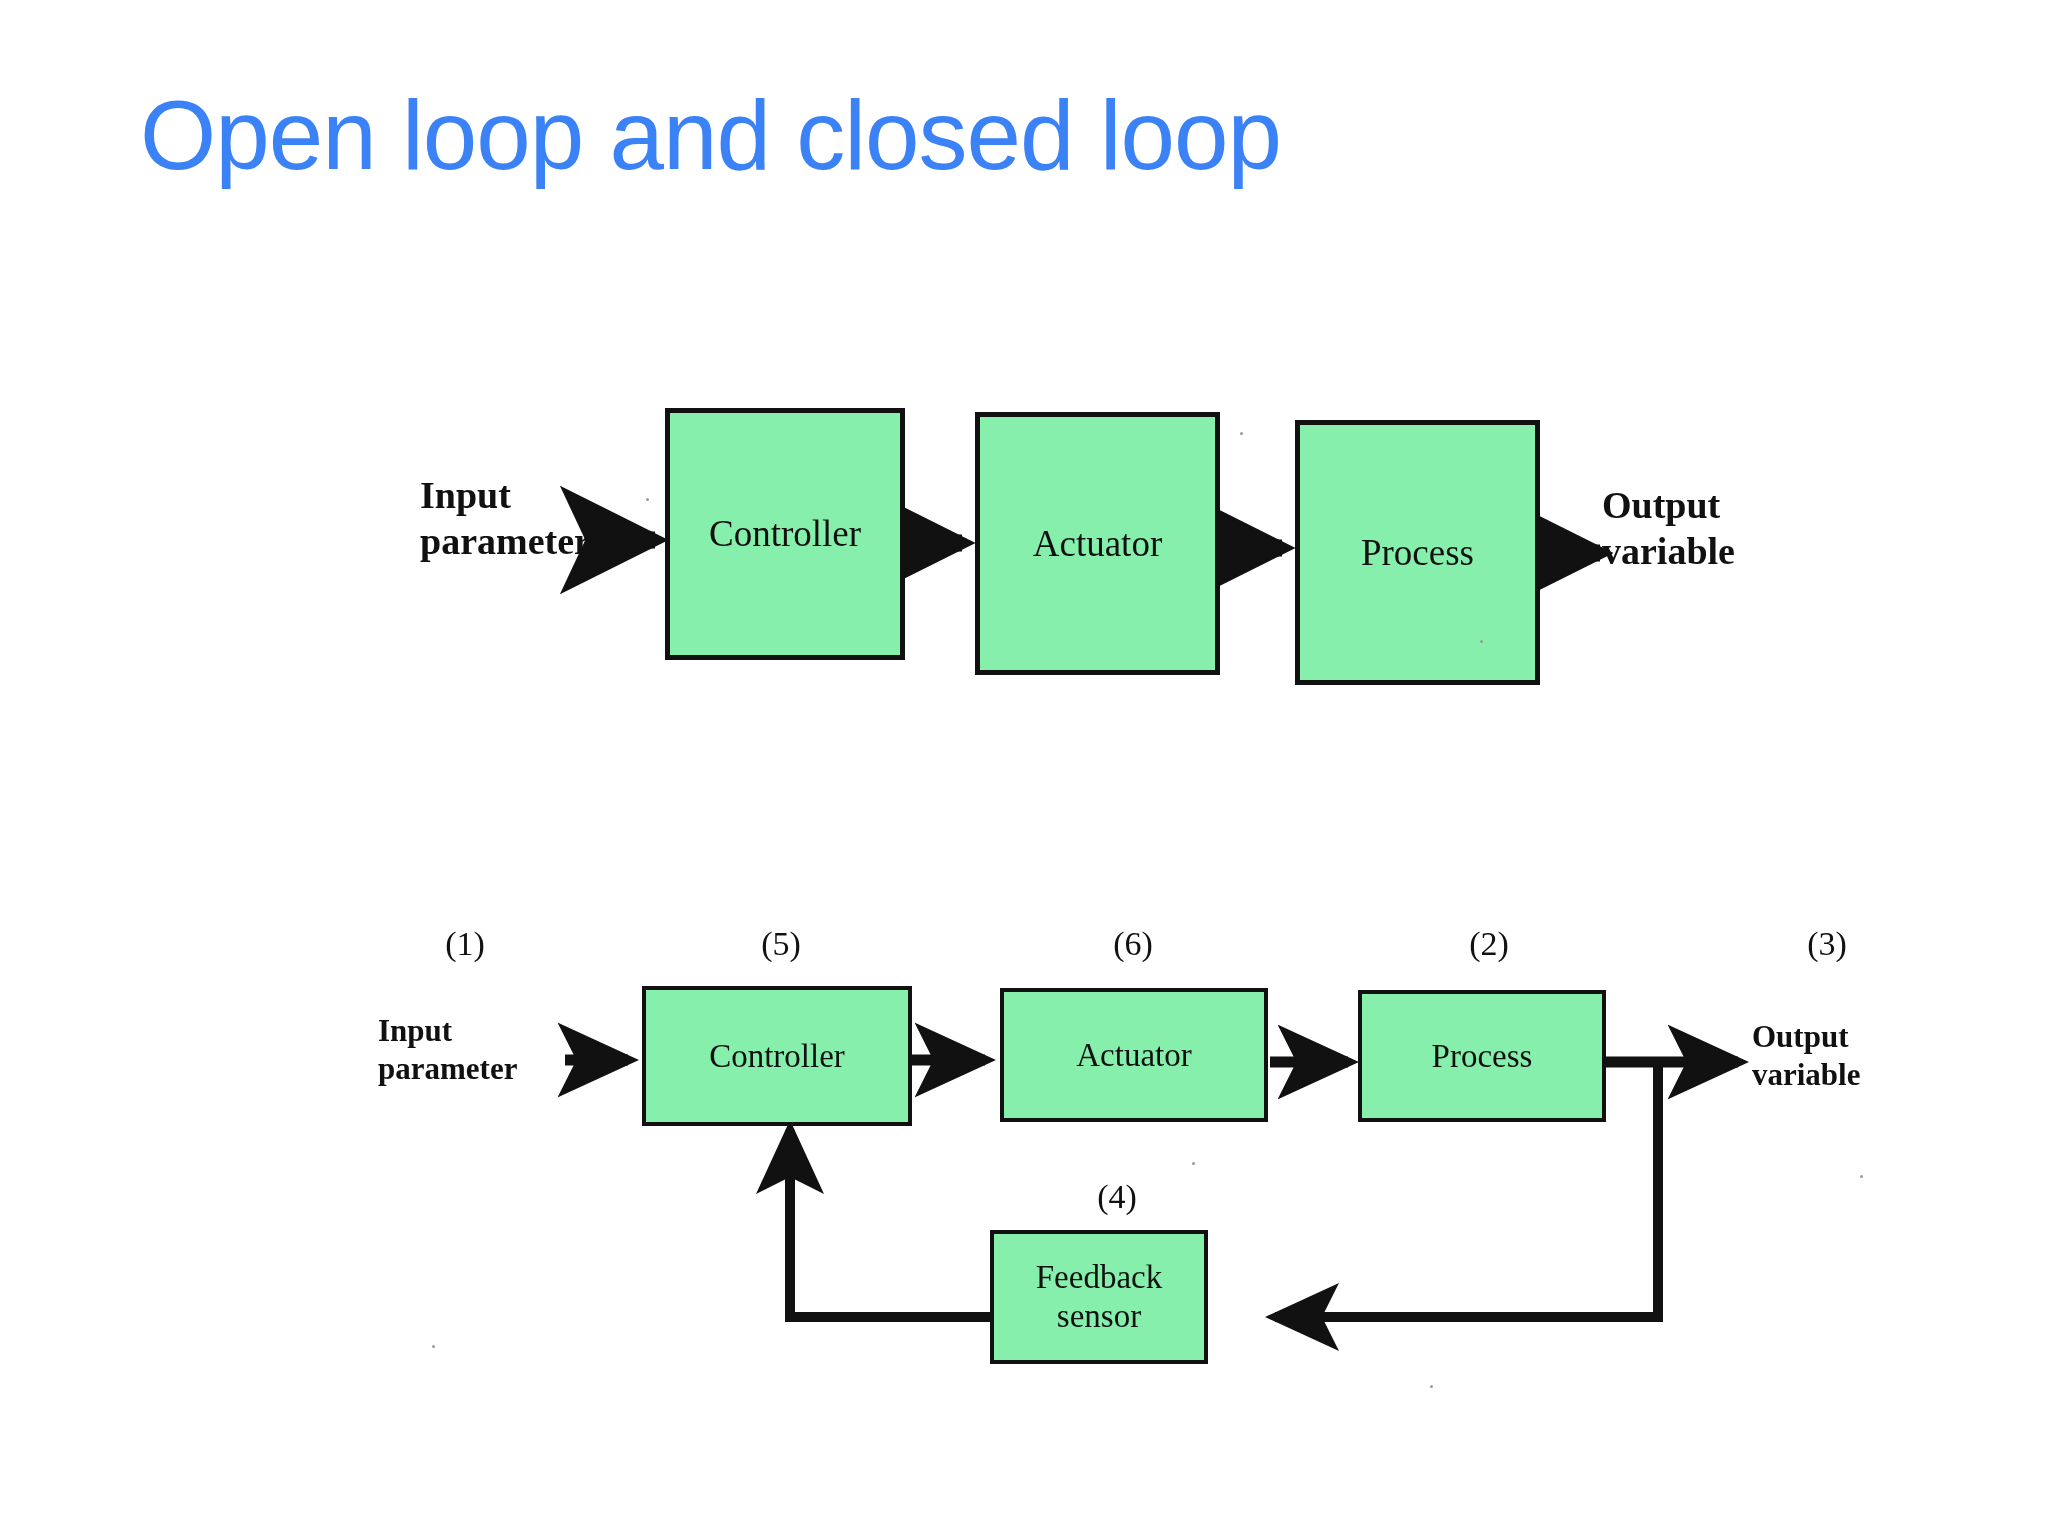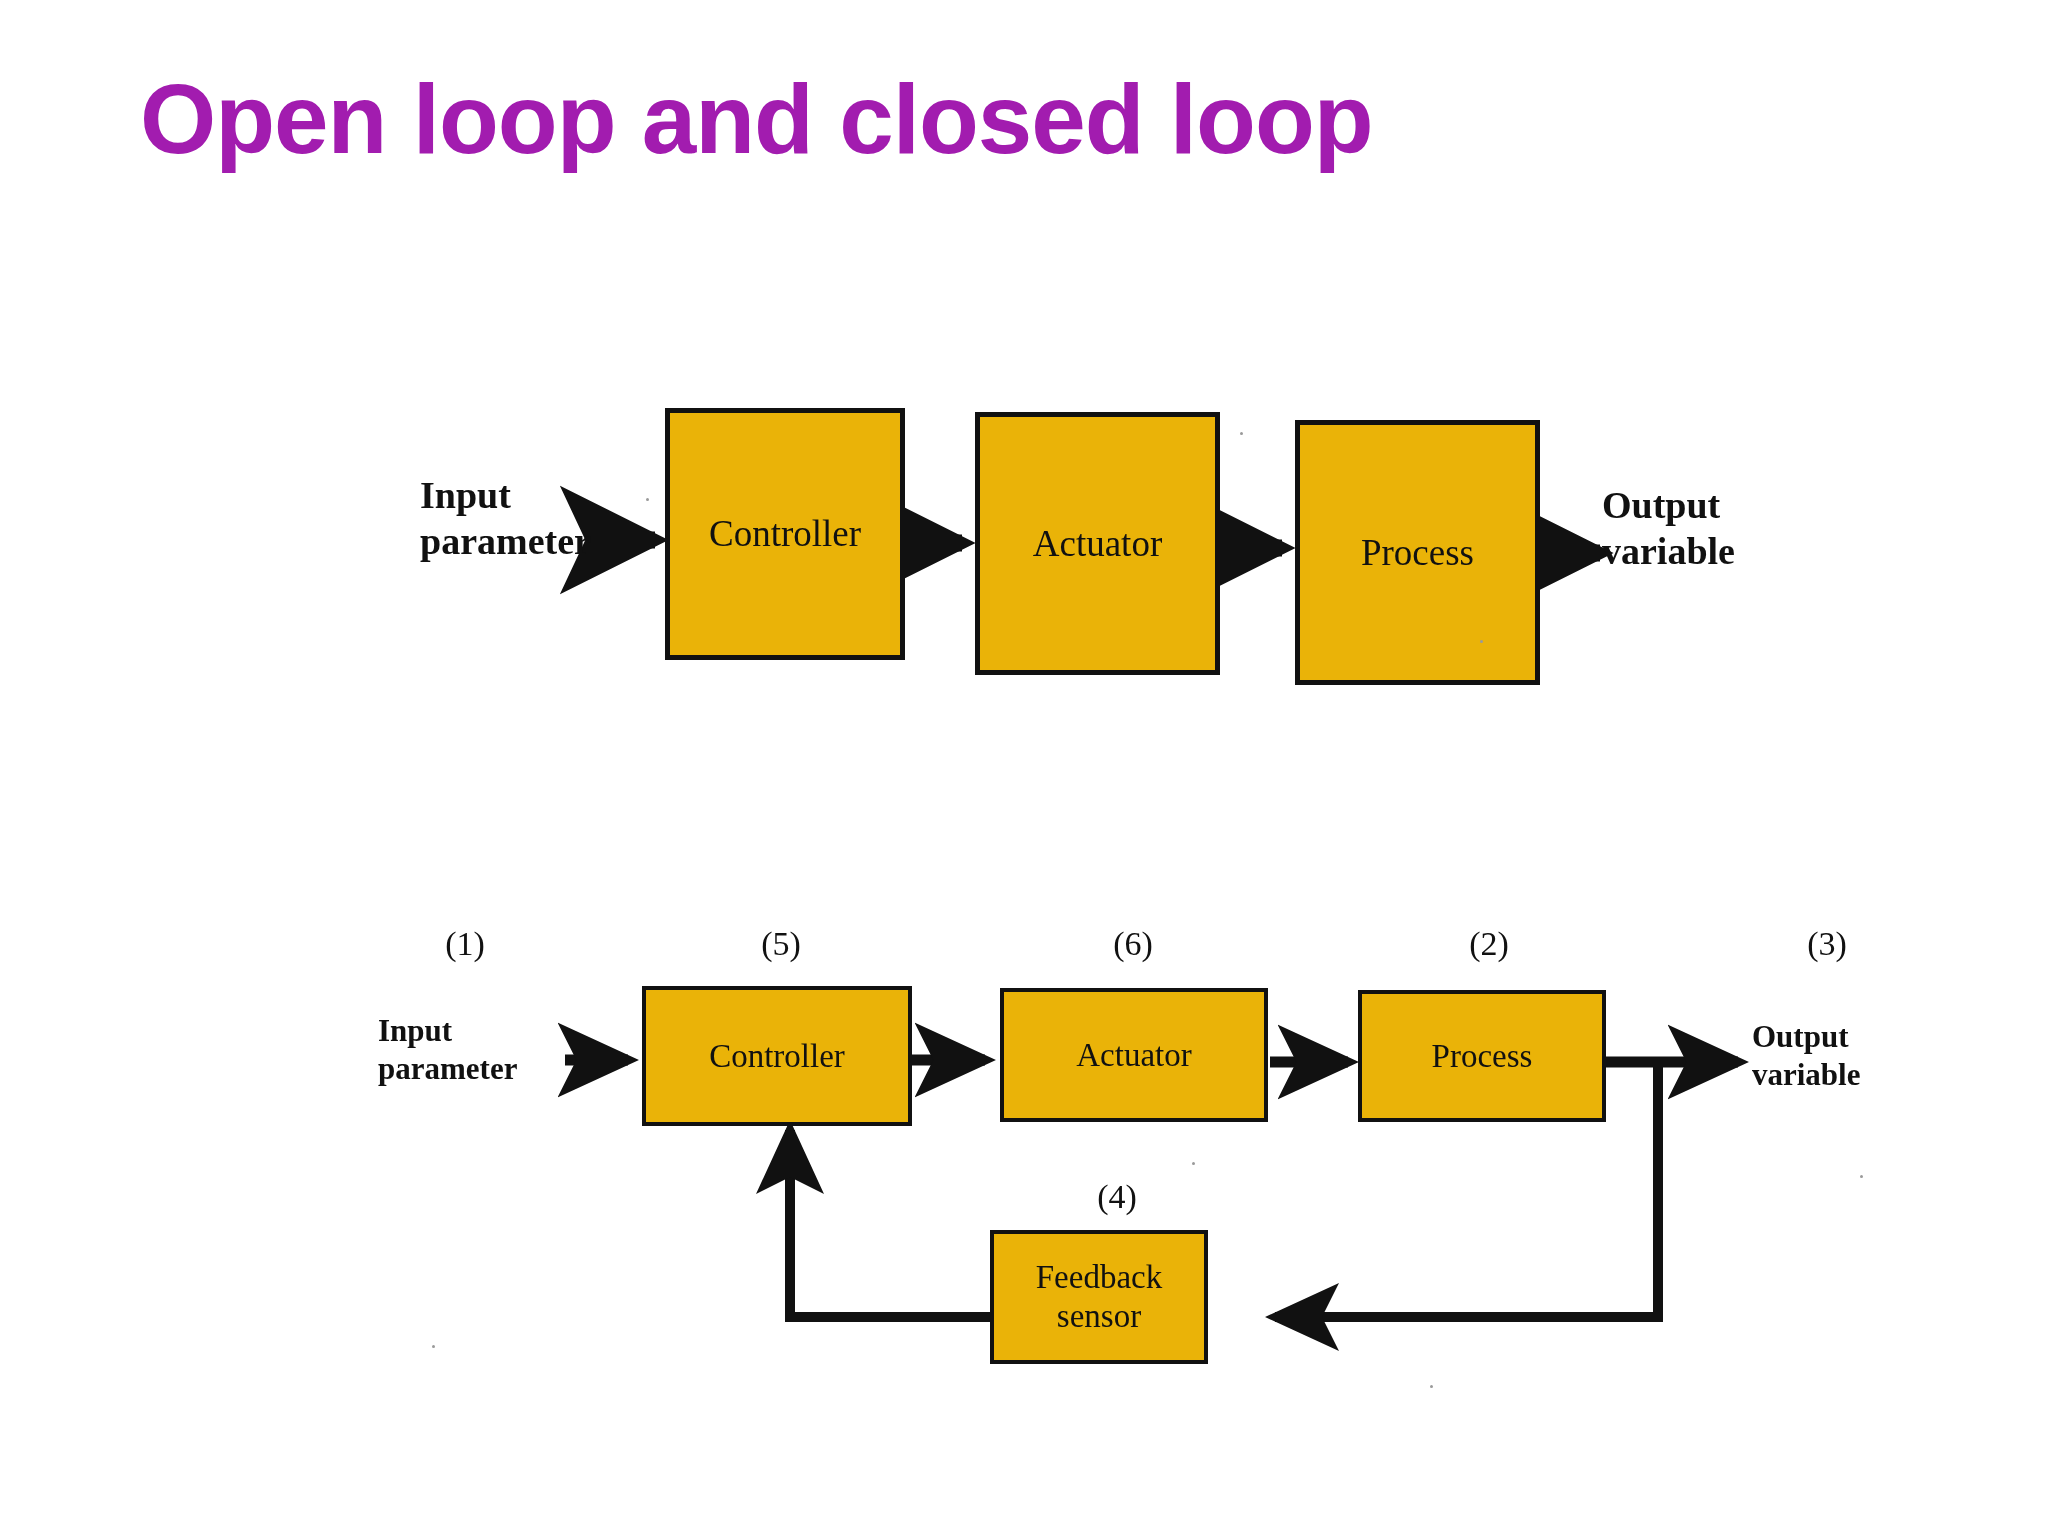--- a/index.html
+++ b/index.html
@@ -12,46 +12,46 @@
     height: 1536px;
     position: relative;
     overflow: hidden;
     font-family: "Liberation Serif", serif;
   }
 
   
   #slide-title {
     position: absolute;
     left: 140px;
-    top: 68px;
+    top: 84px;
     font-family: "Liberation Sans", sans-serif;
-    font-weight: bold;
+    font-weight: normal;
     font-size: 98px;
     line-height: 1.05;
     letter-spacing: -1px;
-    color: #a21caf;
+    color: #3b82f6;
     white-space: nowrap;
   }
 
   
   .diagram {
     position: absolute;
     left: 0;
     top: 0;
     width: 2048px;
     height: 1536px;
     pointer-events: none;
   }
   .diagram svg { display: block; }
 
   
   .block {
     position: absolute;
     box-sizing: border-box;
-    background: #eab308;
+    background: #86efac;
     display: flex;
     align-items: center;
     justify-content: center;
     text-align: center;
     color: #111111;
     font-family: "Liberation Serif", serif;
     line-height: 1.18;
   }
   .block.open {
     border: 5px solid #111111;

